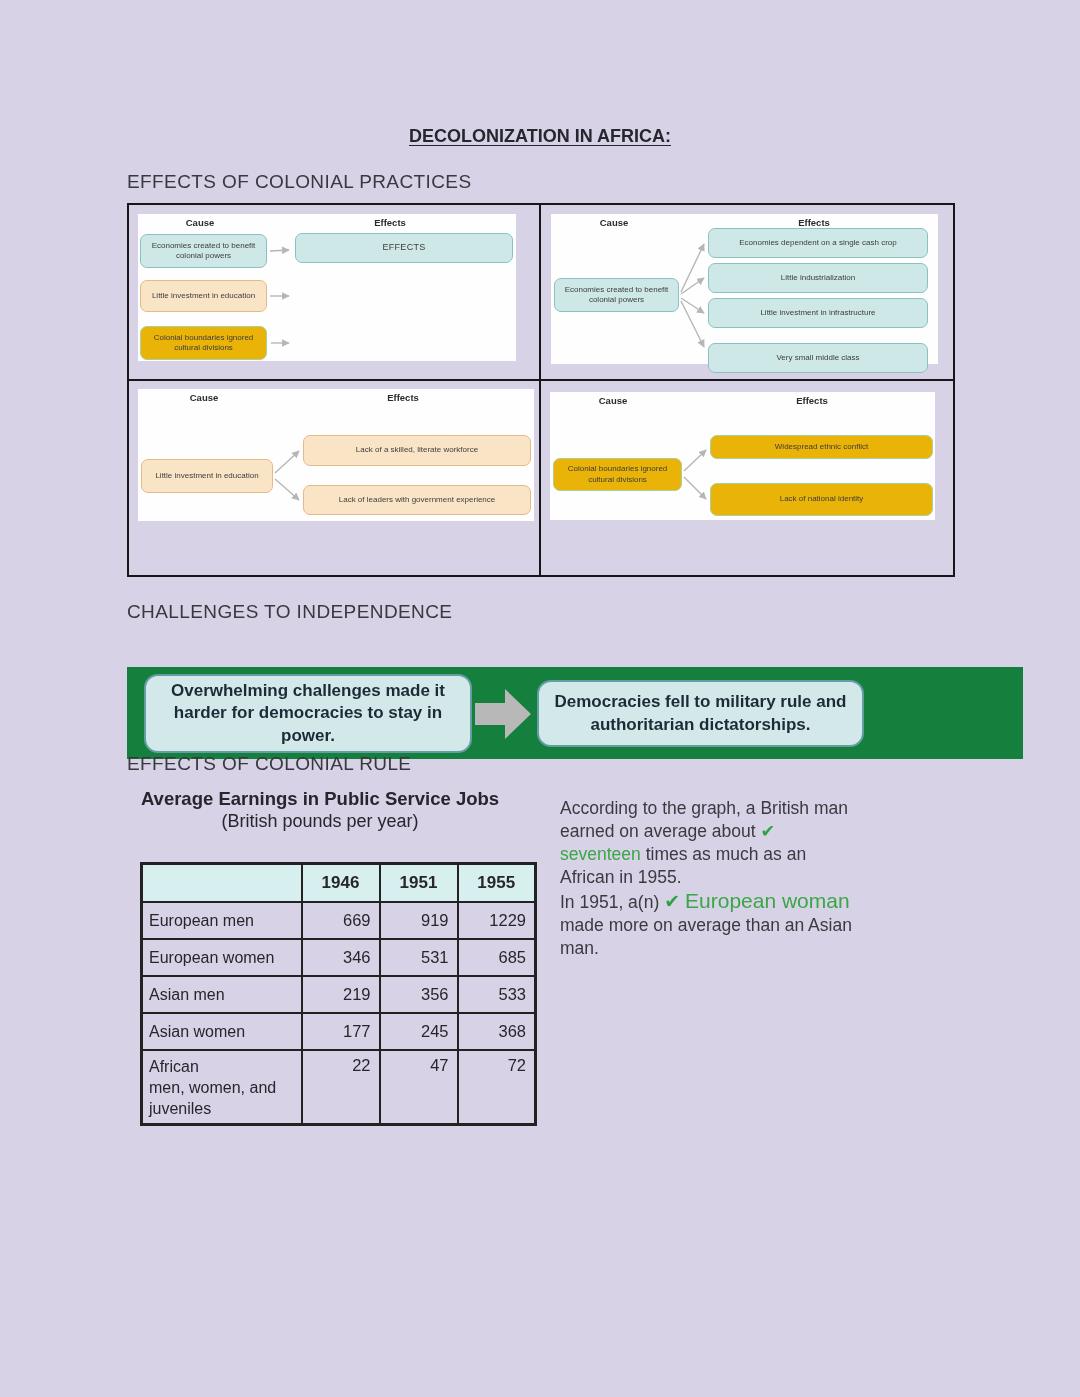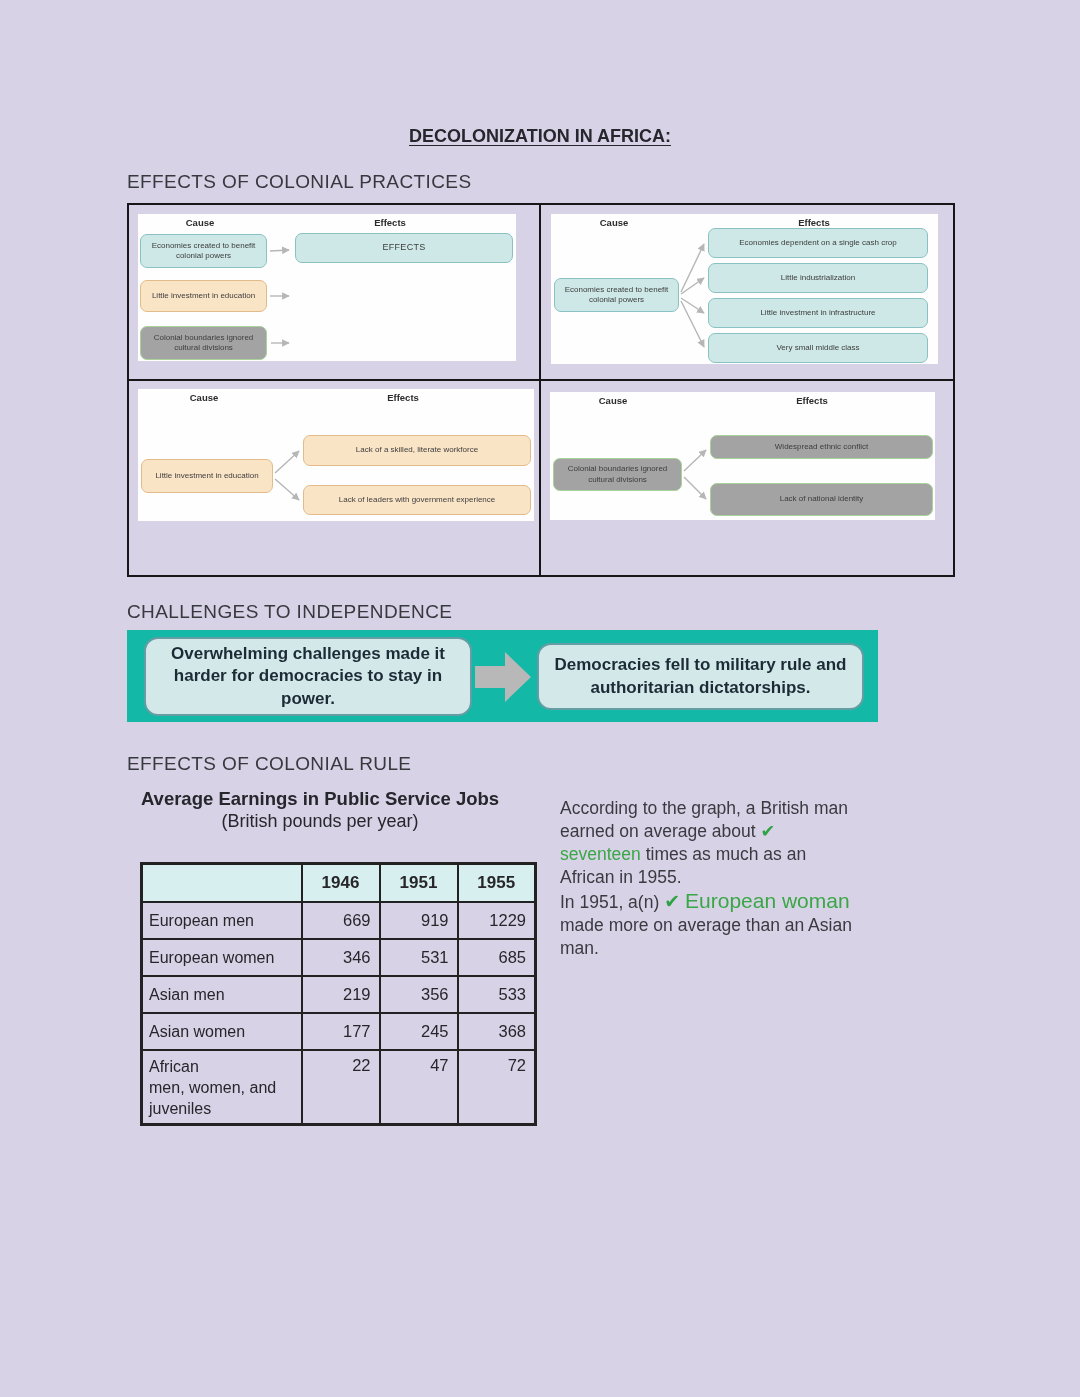--- a/index.html
+++ b/index.html
@@ -21,27 +21,27 @@
   .q2{border-bottom:2px solid #17171a;}
   .q3{border-right:2px solid #17171a;}
   .panel{position:absolute;background:#fefefe;}
   .pnl-hdr{position:absolute;top:3px;transform:translateX(-50%);font-size:9.5px;
            font-weight:bold;color:#2b2b2b;}
   .cbox{position:absolute;box-sizing:border-box;border-radius:7px;display:flex;align-items:center;
         justify-content:center;text-align:center;font-size:8px;line-height:1.3;color:#3d3d3d;
         padding:2px 6px;}
   .teal{background:#cde8e6;border:1px solid #8ac2c3;}
   .orange{background:#fae4c6;border:1px solid #e3bb8a;}
-  .green{background:#a3a3a3;border:1px solid #a8d29a;}
+  .green{background:#eab308;border:1px solid #a8d29a;}
   .fx{font-size:9px;letter-spacing:.3px;}
   .conn{position:absolute;left:0;top:0;pointer-events:none;}
   .conn line{stroke:#b6b6b6;stroke-width:1.4;}
 
   
-  .strip{position:absolute;left:127px;top:630px;width:751px;height:92px;background:#14b8a6;}
+  .strip{position:absolute;left:127px;top:667px;width:896px;height:92px;background:#15803d;}
   .chal{position:absolute;box-sizing:border-box;background:#d3e9e9;border:2px solid #649ea4;
         border-radius:14px;display:flex;align-items:center;justify-content:center;text-align:center;
         font-weight:bold;font-size:17px;line-height:1.32;color:#1d2b36;padding:4px 13px;}
   .chal1{left:17px;top:7px;width:328px;height:79px;}
   .chal2{left:410px;top:13px;width:327px;height:67px;}
   .blockarrow{position:absolute;left:348px;top:20px;}
 
   
   .tbl-title{position:absolute;left:120px;top:788px;width:400px;text-align:center;color:#26262d;}
   .tbl-title .t1{font-weight:bold;font-size:18.5px;line-height:22px;max-width:366px;margin:0 auto;}
@@ -100,21 +100,21 @@
     </div>
 
     <div class="q q2">
       <div class="panel" style="left:10px;top:9px;width:387px;height:150px;">
         <span class="pnl-hdr" style="left:63px;">Cause</span>
         <span class="pnl-hdr" style="left:263px;">Effects</span>
         <div class="cbox teal" style="left:3px;top:64px;width:125px;height:34px;">Economies created to benefit colonial powers</div>
         <div class="cbox teal" style="left:157px;top:14px;width:220px;height:30px;">Economies dependent on a single cash crop</div>
         <div class="cbox teal" style="left:157px;top:49px;width:220px;height:30px;">Little industrialization</div>
         <div class="cbox teal" style="left:157px;top:84px;width:220px;height:30px;">Little investment in infrastructure</div>
-        <div class="cbox teal" style="left:157px;top:119px;width:220px;height:30px;">Very small middle class</div>
+        <div class="cbox teal" style="left:157px;top:129px;width:220px;height:30px;">Very small middle class</div>
         <svg class="conn" width="387" height="150">
           <defs>
               <marker id="ah2" viewBox="0 0 10 10" refX="9" refY="5" markerWidth="5.5" markerHeight="5.5" orient="auto">
                 <path d="M0,0 L10,5 L0,10 z" fill="#b6b6b6"></path>
               </marker>
             </defs>
           <line x1="130" y1="78" x2="153" y2="30" marker-end="url(#ah2)"></line>
           <line x1="130" y1="80" x2="153" y2="64" marker-end="url(#ah2)"></line>
           <line x1="130" y1="84" x2="153" y2="99" marker-end="url(#ah2)"></line>
           <line x1="130" y1="87" x2="153" y2="133" marker-end="url(#ah2)"></line>

